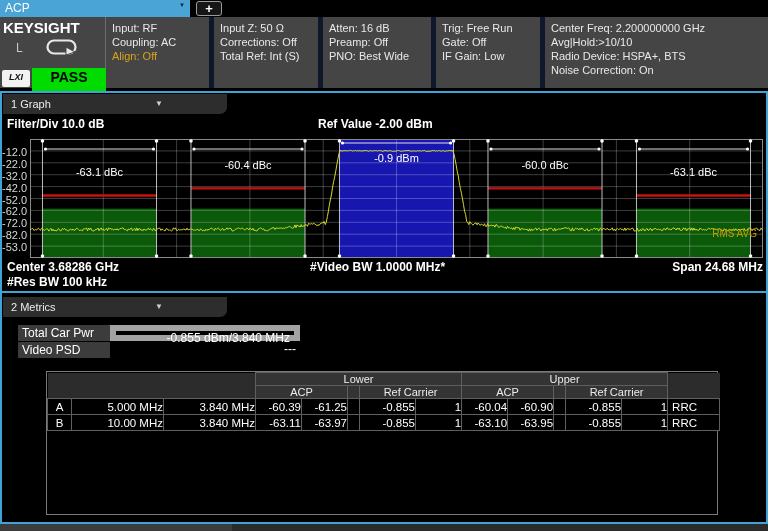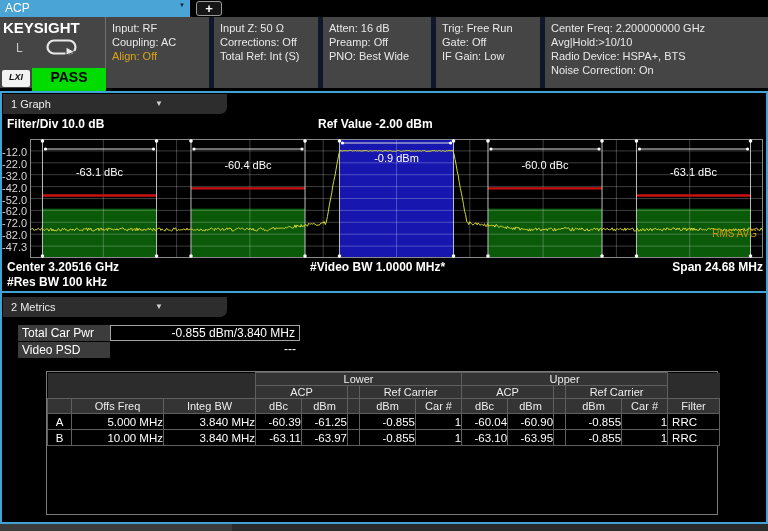--- a/index.html
+++ b/index.html
@@ -42,21 +42,21 @@
   #y-labels{position:absolute;left:0;top:0;width:26px;height:180px;}
   .ylab{position:absolute;right:0;width:26px;text-align:left;font-size:11px;color:#d8d8d8;}
   .anno{position:absolute;font-size:12px;font-weight:bold;color:#fff;white-space:nowrap;}
 
   
   #dd-metrics{left:1px;top:204px;}
   .mrow-label{position:absolute;left:16px;width:92px;height:16px;background:#3c3c3c;color:#fff;
     font-size:12px;line-height:16px;padding-left:4px;}
   .mrow-value{position:absolute;left:108px;width:190px;height:16px;background:#000;color:#fff;
     font-size:12px;line-height:15px;text-align:right;padding-right:4px;}
-  #tcp-value{border:1px solid #a3a3a3;text-align:right;}
+  #tcp-value{border:6px solid #a3a3a3;text-align:right;}
 
   #acp-table-box{position:absolute;left:44px;top:278px;width:672px;height:144px;border:1px solid #7a7a7a;background:#000;}
   #acp-table{border-collapse:collapse;table-layout:fixed;width:672px;}
   #acp-table td{overflow:hidden;white-space:nowrap;}
   td.hd{background:#343434;border:1px solid #5f5f5f;color:#ececec;font-size:11px;text-align:center;height:13px;padding:0;}
   td.hd3{height:15px;}
   td.void{background:#2c2c2c;border:none;}
   td.dc{background:#000;border:1px solid #5f5f5f;color:#fff;font-size:11.5px;text-align:right;
     padding:0 0 0 0;height:16px;}
   td.dc.ctr{text-align:center;padding:0;}
@@ -131,21 +131,21 @@
       <div id="ref-value">Ref Value -2.00 dBm</div>
       <div id="y-labels">
           <div class="ylab" style="top: 52.9px;">-12.0</div>
           <div class="ylab" style="top: 64.8px;">-22.0</div>
           <div class="ylab" style="top: 76.7px;">-32.0</div>
           <div class="ylab" style="top: 88.6px;">-42.0</div>
           <div class="ylab" style="top: 100.5px;">-52.0</div>
           <div class="ylab" style="top: 112.4px;">-62.0</div>
           <div class="ylab" style="top: 124.3px;">-72.0</div>
           <div class="ylab" style="top: 136.2px;">-82.0</div>
-          <div class="ylab" style="top: 148.1px;">-47.3</div>
+          <div class="ylab" style="top: 148.1px;">-53.0</div>
         </div>
       <svg id="plot" viewBox="0 0 733 119" preserveAspectRatio="none">
           <rect x="0" y="0" width="733" height="119" fill="#000"></rect>
           <rect x="12.474068071312804" y="69.615" width="114.04862236628848" height="49.385000000000005" fill="#0a5a0a"></rect>
           <rect x="160.97487844408428" y="69.615" width="114.04862236628847" height="49.385000000000005" fill="#0a5a0a"></rect>
           <rect x="309.4756888168558" y="0" width="114.04862236628844" height="119" fill="#1717b0"></rect>
           <rect x="457.9764991896272" y="69.615" width="114.0486223662885" height="49.385000000000005" fill="#0a5a0a"></rect>
           <rect x="606.4773095623988" y="69.615" width="114.04862236628833" height="49.385000000000005" fill="#0a5a0a"></rect>
           <line x1="73.3" y1="0" x2="73.3" y2="119" stroke="rgba(255,255,255,0.24)" stroke-width="1"></line>
           <line x1="0" y1="11.9" x2="733" y2="11.9" stroke="rgba(255,255,255,0.24)" stroke-width="1"></line>
@@ -216,21 +216,21 @@
           <line x1="720.5259319286871" y1="0" x2="720.5259319286871" y2="119" stroke="#dcdcdc" stroke-width="1" opacity="0.85"></line>
           <circle cx="720.5259319286871" cy="2" r="1.8" fill="#fff"></circle>
           <circle cx="720.5259319286871" cy="117" r="1.8" fill="#fff"></circle>
           <line x1="609.4773095623988" y1="10" x2="717.5259319286871" y2="10" stroke="#ddd" stroke-width="1.2"></line>
           <circle cx="609.4773095623988" cy="10" r="1.6" fill="#fff"></circle>
           <circle cx="717.5259319286871" cy="10" r="1.6" fill="#fff"></circle>
           <text x="663.5016207455429" y="37" text-anchor="middle" fill="#fff" font-size="11px" font-family="Liberation Sans, sans-serif">-63.1 dBc</text>
           <polyline points="0.0,90.1 1.0,90.6 2.1,89.3 3.1,89.9 4.2,91.5 5.2,90.4 6.3,91.2 7.3,90.0 8.4,89.2 9.4,90.5 10.5,91.3 11.5,89.2 12.6,89.6 13.6,91.1 14.7,91.4 15.7,90.4 16.8,89.8 17.8,90.1 18.8,92.1 19.9,90.5 20.9,89.3 22.0,91.9 23.0,90.1 24.1,92.0 25.1,91.2 26.2,91.9 27.2,91.5 28.3,89.5 29.3,90.3 30.4,92.0 31.4,91.5 32.5,89.3 33.5,90.5 34.6,89.4 35.6,91.0 36.6,90.6 37.7,92.0 38.7,91.9 39.8,90.3 40.8,90.1 41.9,91.3 42.9,90.0 44.0,91.4 45.0,91.1 46.1,89.6 47.1,89.2 48.2,90.4 49.2,91.4 50.3,91.2 51.3,91.1 52.4,91.9 53.4,89.9 54.5,89.8 55.5,89.8 56.5,89.0 57.6,91.8 58.6,89.0 59.7,90.7 60.7,89.0 61.8,91.6 62.8,91.7 63.9,92.1 64.9,90.9 66.0,90.5 67.0,90.1 68.1,89.1 69.1,91.8 70.2,89.7 71.2,89.0 72.3,91.2 73.3,89.8 74.3,91.5 75.4,90.4 76.4,89.4 77.5,91.7 78.5,88.8 79.6,90.2 80.6,89.1 81.7,90.7 82.7,90.2 83.8,91.0 84.8,90.1 85.9,91.0 86.9,89.7 88.0,91.1 89.0,90.6 90.1,89.3 91.1,89.8 92.1,88.8 93.2,89.1 94.2,90.7 95.3,90.3 96.3,91.1 97.4,91.8 98.4,89.8 99.5,91.1 100.5,89.5 101.6,89.1 102.6,91.8 103.7,90.5 104.7,89.4 105.8,91.7 106.8,88.9 107.9,91.5 108.9,89.7 110.0,89.8 111.0,91.4 112.0,90.7 113.1,91.6 114.1,89.9 115.2,91.0 116.2,91.4 117.3,90.0 118.3,89.2 119.4,91.0 120.4,89.5 121.5,90.8 122.5,91.7 123.6,89.2 124.6,90.9 125.7,92.1 126.7,89.6 127.8,90.0 128.8,89.2 129.8,89.1 130.9,91.4 131.9,90.1 133.0,90.5 134.0,91.5 135.1,91.9 136.1,89.8 137.2,89.7 138.2,91.1 139.3,91.2 140.3,91.0 141.4,92.0 142.4,91.4 143.5,88.8 144.5,90.2 145.6,88.8 146.6,91.6 147.6,91.5 148.7,90.2 149.7,91.1 150.8,90.8 151.8,90.7 152.9,90.7 153.9,89.8 155.0,90.8 156.0,91.0 157.1,89.1 158.1,91.0 159.2,90.5 160.2,90.1 161.3,90.3 162.3,90.1 163.4,91.3 164.4,91.0 165.4,91.1 166.5,91.0 167.5,89.9 168.6,91.4 169.6,91.5 170.7,89.8 171.7,91.1 172.8,91.7 173.8,91.1 174.9,92.0 175.9,90.2 177.0,91.4 178.0,90.5 179.1,90.8 180.1,89.7 181.2,89.1 182.2,89.4 183.3,90.6 184.3,91.6 185.3,89.2 186.4,90.4 187.4,89.3 188.5,89.1 189.5,90.6 190.6,91.6 191.6,90.0 192.7,89.4 193.7,91.4 194.8,90.8 195.8,90.3 196.9,88.8 197.9,90.5 199.0,89.2 200.0,89.3 201.1,89.6 202.1,91.9 203.1,91.9 204.2,91.5 205.2,90.4 206.3,89.9 207.3,89.6 208.4,88.8 209.4,89.4 210.5,90.0 211.5,89.3 212.6,89.3 213.6,90.1 214.7,90.9 215.7,90.6 216.8,89.2 217.8,89.8 218.9,90.9 219.9,89.0 220.9,90.0 222.0,91.0 223.0,89.3 224.1,91.6 225.1,90.9 226.2,92.0 227.2,91.8 228.3,89.9 229.3,89.7 230.4,88.9 231.4,89.2 232.5,90.6 233.5,89.7 234.6,91.6 235.6,91.2 236.7,91.6 237.7,91.8 238.7,90.9 239.8,90.3 240.8,89.8 241.9,89.1 242.9,88.8 244.0,88.7 245.0,90.5 246.1,88.9 247.1,89.2 248.2,89.4 249.2,89.2 250.3,89.1 251.3,89.1 252.4,89.3 253.4,89.2 254.5,89.7 255.5,88.4 256.6,89.0 257.6,88.0 258.6,87.9 259.7,87.4 260.7,88.0 261.8,88.9 262.8,89.2 263.9,88.6 264.9,85.9 266.0,88.7 267.0,85.9 268.1,87.2 269.1,86.9 270.2,88.1 271.2,85.6 272.3,88.0 273.3,86.8 274.4,87.2 275.4,85.5 276.4,85.8 277.5,87.3 278.5,84.3 279.6,84.9 280.6,85.1 281.7,84.5 282.7,85.2 283.8,84.2 284.8,85.0 285.9,86.1 286.9,86.3 288.0,86.1 289.0,86.1 290.1,85.4 291.1,83.9 292.2,83.8 293.2,84.0 294.2,82.5 295.3,85.6 296.3,83.0 297.4,77.6 298.4,72.1 299.5,65.1 300.5,60.0 301.6,55.0 302.6,48.0 303.7,42.4 304.7,37.9 305.8,31.9 306.8,25.9 307.9,20.1 308.9,14.8 310.0,11.8 311.0,11.6 312.0,12.1 313.1,11.9 314.1,11.6 315.2,11.8 316.2,11.7 317.3,11.8 318.3,11.9 319.4,11.4 320.4,11.4 321.5,11.6 322.5,12.1 323.6,11.8 324.6,11.7 325.7,11.5 326.7,12.0 327.8,11.5 328.8,12.1 329.9,11.5 330.9,12.0 331.9,12.1 333.0,11.9 334.0,11.5 335.1,11.8 336.1,11.5 337.2,11.7 338.2,12.3 339.3,12.1 340.3,11.4 341.4,11.9 342.4,12.1 343.5,11.8 344.5,11.6 345.6,11.6 346.6,11.7 347.7,12.2 348.7,11.5 349.7,11.5 350.8,11.9 351.8,11.9 352.9,12.4 353.9,11.9 355.0,11.5 356.0,11.7 357.1,12.0 358.1,12.0 359.2,11.8 360.2,11.7 361.3,11.9 362.3,12.4 363.4,12.3 364.4,12.3 365.5,12.3 366.5,12.0 367.5,11.5 368.6,11.5 369.6,11.7 370.7,12.3 371.7,12.4 372.8,12.1 373.8,11.7 374.9,12.1 375.9,11.5 377.0,11.8 378.0,11.5 379.1,11.5 380.1,12.1 381.2,12.3 382.2,11.8 383.3,12.2 384.3,11.9 385.3,12.1 386.4,12.2 387.4,11.7 388.5,11.9 389.5,11.9 390.6,11.8 391.6,12.3 392.7,11.6 393.7,11.7 394.8,11.5 395.8,12.3 396.9,12.4 397.9,12.4 399.0,12.1 400.0,12.2 401.1,12.2 402.1,11.4 403.2,11.8 404.2,11.5 405.2,12.1 406.3,11.7 407.3,12.4 408.4,11.6 409.4,11.6 410.5,12.0 411.5,12.2 412.6,11.6 413.6,11.9 414.7,12.3 415.7,12.3 416.8,11.6 417.8,12.0 418.9,11.5 419.9,11.6 421.0,11.9 422.0,11.4 423.0,12.2 424.1,15.3 425.1,20.5 426.2,26.1 427.2,32.2 428.3,37.0 429.3,43.6 430.4,49.5 431.4,54.2 432.5,59.9 433.5,65.6 434.6,72.4 435.6,75.6 436.7,82.6 437.7,83.2 438.8,85.6 439.8,82.7 440.8,84.1 441.9,85.2 442.9,86.1 444.0,85.3 445.0,84.1 446.1,84.0 447.1,85.9 448.2,83.9 449.2,85.4 450.3,86.4 451.3,85.0 452.4,85.6 453.4,86.8 454.5,84.7 455.5,87.3 456.6,87.3 457.6,84.5 458.6,87.3 459.7,86.5 460.7,86.5 461.8,86.2 462.8,86.8 463.9,86.3 464.9,88.1 466.0,85.5 467.0,86.1 468.1,87.8 469.1,88.4 470.2,87.5 471.2,86.8 472.3,88.0 473.3,88.0 474.4,88.8 475.4,88.1 476.4,89.8 477.5,87.2 478.5,88.9 479.6,88.8 480.6,89.5 481.7,88.8 482.7,90.5 483.8,88.5 484.8,90.6 485.9,88.0 486.9,88.5 488.0,89.0 489.0,88.6 490.1,91.2 491.1,89.6 492.2,89.8 493.2,90.2 494.3,90.2 495.3,90.4 496.3,90.6 497.4,90.2 498.4,92.1 499.5,89.7 500.5,92.1 501.6,89.8 502.6,91.5 503.7,90.9 504.7,89.7 505.8,89.0 506.8,91.2 507.9,90.0 508.9,89.1 510.0,90.6 511.0,92.0 512.1,90.2 513.1,90.5 514.1,90.6 515.2,90.5 516.2,89.6 517.3,91.7 518.3,89.7 519.4,90.1 520.4,89.0 521.5,89.3 522.5,90.5 523.6,92.1 524.6,89.1 525.7,91.9 526.7,90.4 527.8,90.5 528.8,89.8 529.9,90.3 530.9,90.1 531.9,89.3 533.0,89.9 534.0,88.8 535.1,88.8 536.1,88.9 537.2,89.4 538.2,88.9 539.3,89.4 540.3,91.6 541.4,91.8 542.4,88.8 543.5,92.0 544.5,90.5 545.6,89.2 546.6,89.8 547.7,89.5 548.7,91.0 549.8,89.3 550.8,90.6 551.8,89.0 552.9,89.9 553.9,91.3 555.0,91.6 556.0,90.9 557.1,89.7 558.1,91.9 559.2,91.6 560.2,91.3 561.3,90.0 562.3,90.9 563.4,90.0 564.4,88.9 565.5,90.7 566.5,89.5 567.6,89.6 568.6,92.1 569.6,89.8 570.7,89.2 571.7,91.3 572.8,90.1 573.8,89.1 574.9,90.6 575.9,90.8 577.0,89.3 578.0,90.0 579.1,91.1 580.1,90.6 581.2,90.3 582.2,88.8 583.3,91.5 584.3,90.1 585.4,91.9 586.4,90.0 587.4,89.5 588.5,90.7 589.5,90.1 590.6,89.3 591.6,90.8 592.7,90.1 593.7,91.5 594.8,88.9 595.8,91.5 596.9,89.8 597.9,89.7 599.0,90.2 600.0,90.3 601.1,90.0 602.1,89.1 603.2,89.5 604.2,92.1 605.2,91.9 606.3,91.8 607.3,89.1 608.4,92.1 609.4,92.0 610.5,90.4 611.5,91.9 612.6,89.6 613.6,90.0 614.7,92.1 615.7,90.8 616.8,89.4 617.8,91.0 618.9,91.4 619.9,89.6 621.0,89.9 622.0,91.9 623.1,90.0 624.1,90.1 625.1,89.3 626.2,90.2 627.2,90.7 628.3,90.1 629.3,90.7 630.4,90.1 631.4,91.5 632.5,91.7 633.5,89.7 634.6,89.7 635.6,91.2 636.7,89.0 637.7,89.0 638.8,90.7 639.8,90.1 640.9,91.0 641.9,89.9 642.9,88.8 644.0,89.1 645.0,89.8 646.1,91.0 647.1,89.1 648.2,90.4 649.2,89.0 650.3,91.3 651.3,91.6 652.4,91.0 653.4,88.8 654.5,90.4 655.5,88.9 656.6,92.0 657.6,89.9 658.7,90.1 659.7,88.8 660.7,91.3 661.8,88.9 662.8,91.4 663.9,89.0 664.9,91.1 666.0,90.4 667.0,90.8 668.1,91.4 669.1,91.1 670.2,89.0 671.2,90.0 672.3,91.1 673.3,90.4 674.4,90.9 675.4,90.6 676.5,91.5 677.5,90.2 678.5,89.1 679.6,89.9 680.6,90.3 681.7,89.1 682.7,90.1 683.8,89.3 684.8,90.6 685.9,90.0 686.9,90.6 688.0,90.1 689.0,89.9 690.1,90.0 691.1,90.7 692.2,91.5 693.2,92.1 694.3,89.7 695.3,90.8 696.4,91.0 697.4,92.0 698.4,91.7 699.5,89.9 700.5,91.2 701.6,92.0 702.6,90.6 703.7,89.8 704.7,91.7 705.8,89.7 706.8,91.4 707.9,91.2 708.9,90.0 710.0,91.0 711.0,90.9 712.1,90.1 713.1,90.5 714.2,89.4 715.2,91.8 716.2,91.4 717.3,91.0 718.3,89.2 719.4,89.2 720.4,88.9 721.5,90.6 722.5,91.5 723.6,89.9 724.6,90.1 725.7,89.6 726.7,89.0 727.8,90.8 728.8,90.9 729.9,91.6 730.9,89.1 732.0,90.2 733.0,91.5" fill="none" stroke="#d6d62e" stroke-width="1"></polyline>
           <text x="727" y="97.58" text-anchor="end" fill="#cc9900" font-size="10px" font-family="Liberation Sans, sans-serif">RMS AVG</text>
         </svg>
-      <div class="anno" style="left:5px;top:167px;">Center 3.20516 GHz</div>
+      <div class="anno" style="left:5px;top:167px;">Center 3.68286 GHz</div>
       <div class="anno" style="left:5px;top:182px;">#Res BW 100 kHz</div>
       <div class="anno" style="left:308px;top:167px;">#Video BW 1.0000 MHz*</div>
       <div class="anno" style="right:3px;top:167px;">Span 24.68 MHz</div>
     </div>
 
     <div class="dropdown" id="dd-metrics">
       <span>2 Metrics</span>
       <span class="dd-caret">▼</span>
     </div>
 
@@ -266,36 +266,20 @@
             </tr>
             <tr>
               <td class="void" colspan="3"></td>
               <td class="hd" colspan="2">ACP</td>
               <td class="hd"></td>
               <td class="hd" colspan="2">Ref Carrier</td>
               <td class="hd" colspan="2">ACP</td>
               <td class="hd"></td>
               <td class="hd" colspan="2">Ref Carrier</td>
               <td class="void"></td>
-            </tr>
-            <tr>
-              <td class="hd hd3"></td>
-              <td class="hd hd3">Offs Freq</td>
-              <td class="hd hd3">Integ BW</td>
-              <td class="hd hd3">dBc</td>
-              <td class="hd hd3">dBm</td>
-              <td class="hd hd3"></td>
-              <td class="hd hd3">dBm</td>
-              <td class="hd hd3">Car #</td>
-              <td class="hd hd3">dBc</td>
-              <td class="hd hd3">dBm</td>
-              <td class="hd hd3"></td>
-              <td class="hd hd3">dBm</td>
-              <td class="hd hd3">Car #</td>
-              <td class="hd hd3">Filter</td>
             </tr>
             <tr>
               <td class="dc ctr">A</td>
               <td class="dc">5.000 MHz</td>
               <td class="dc">3.840 MHz</td>
               <td class="dc">-60.39</td>
               <td class="dc">-61.25</td>
               <td class="dc"></td>
               <td class="dc">-0.855</td>
               <td class="dc">1</td>

